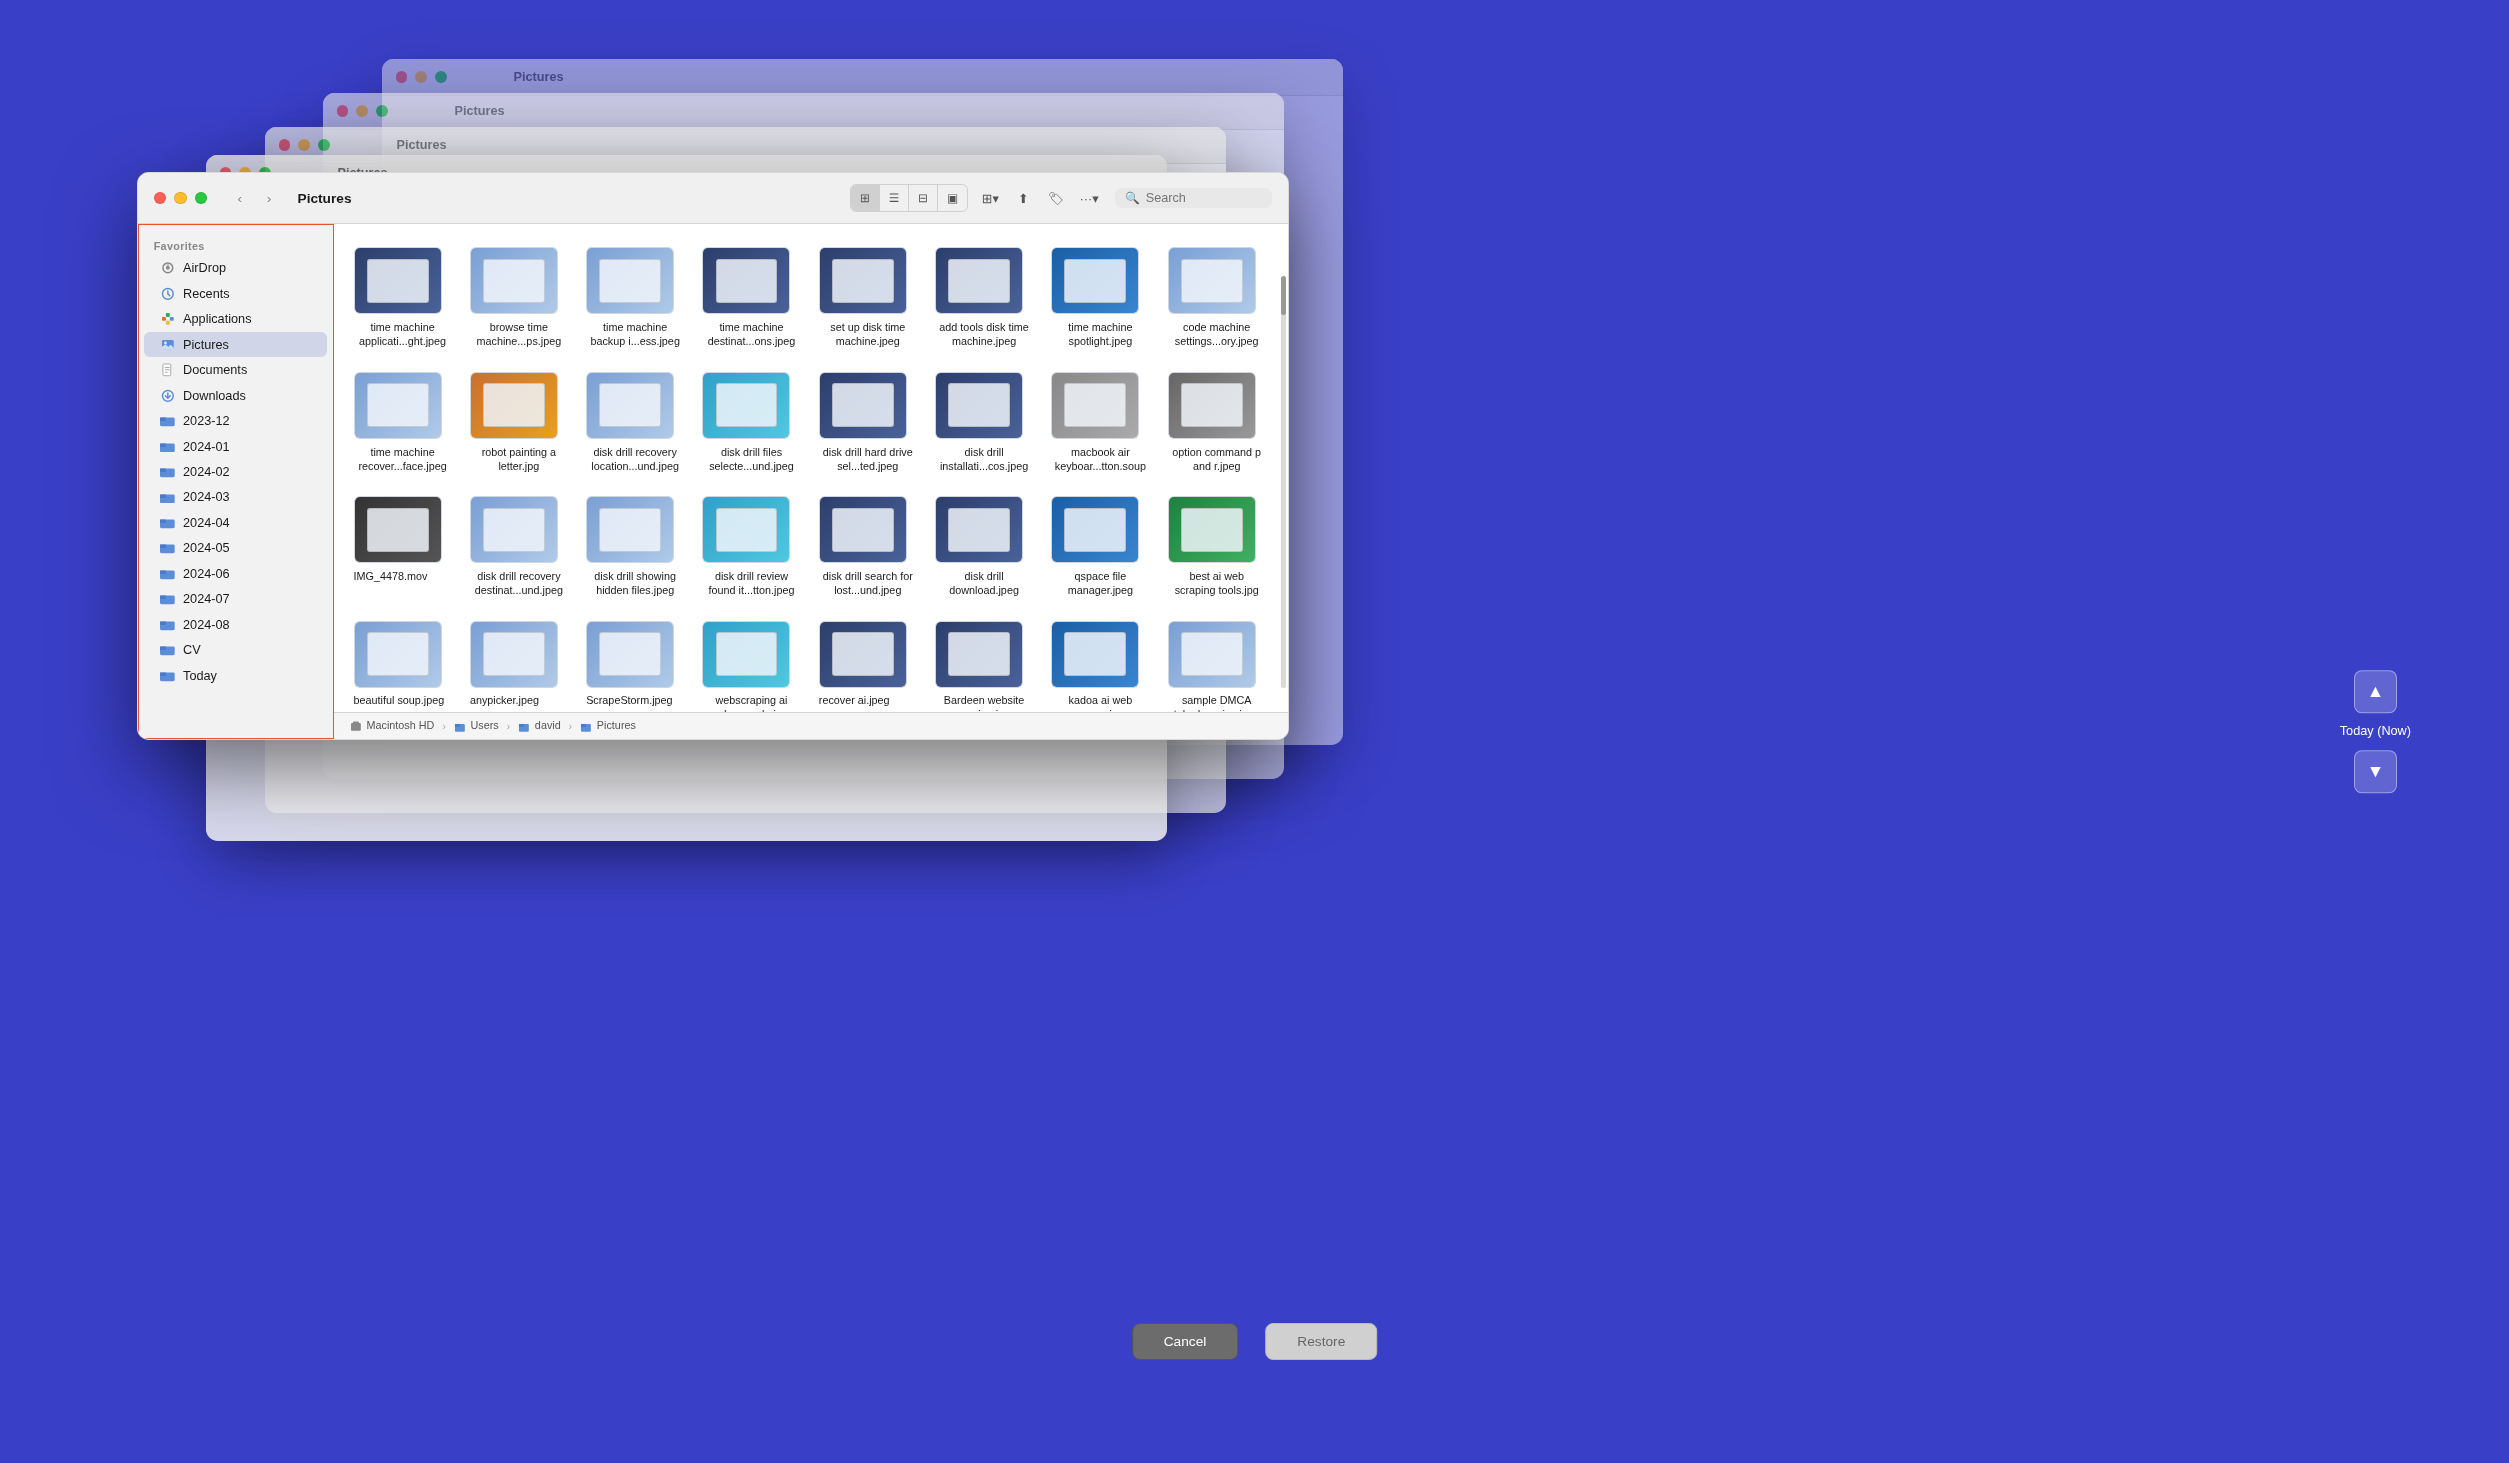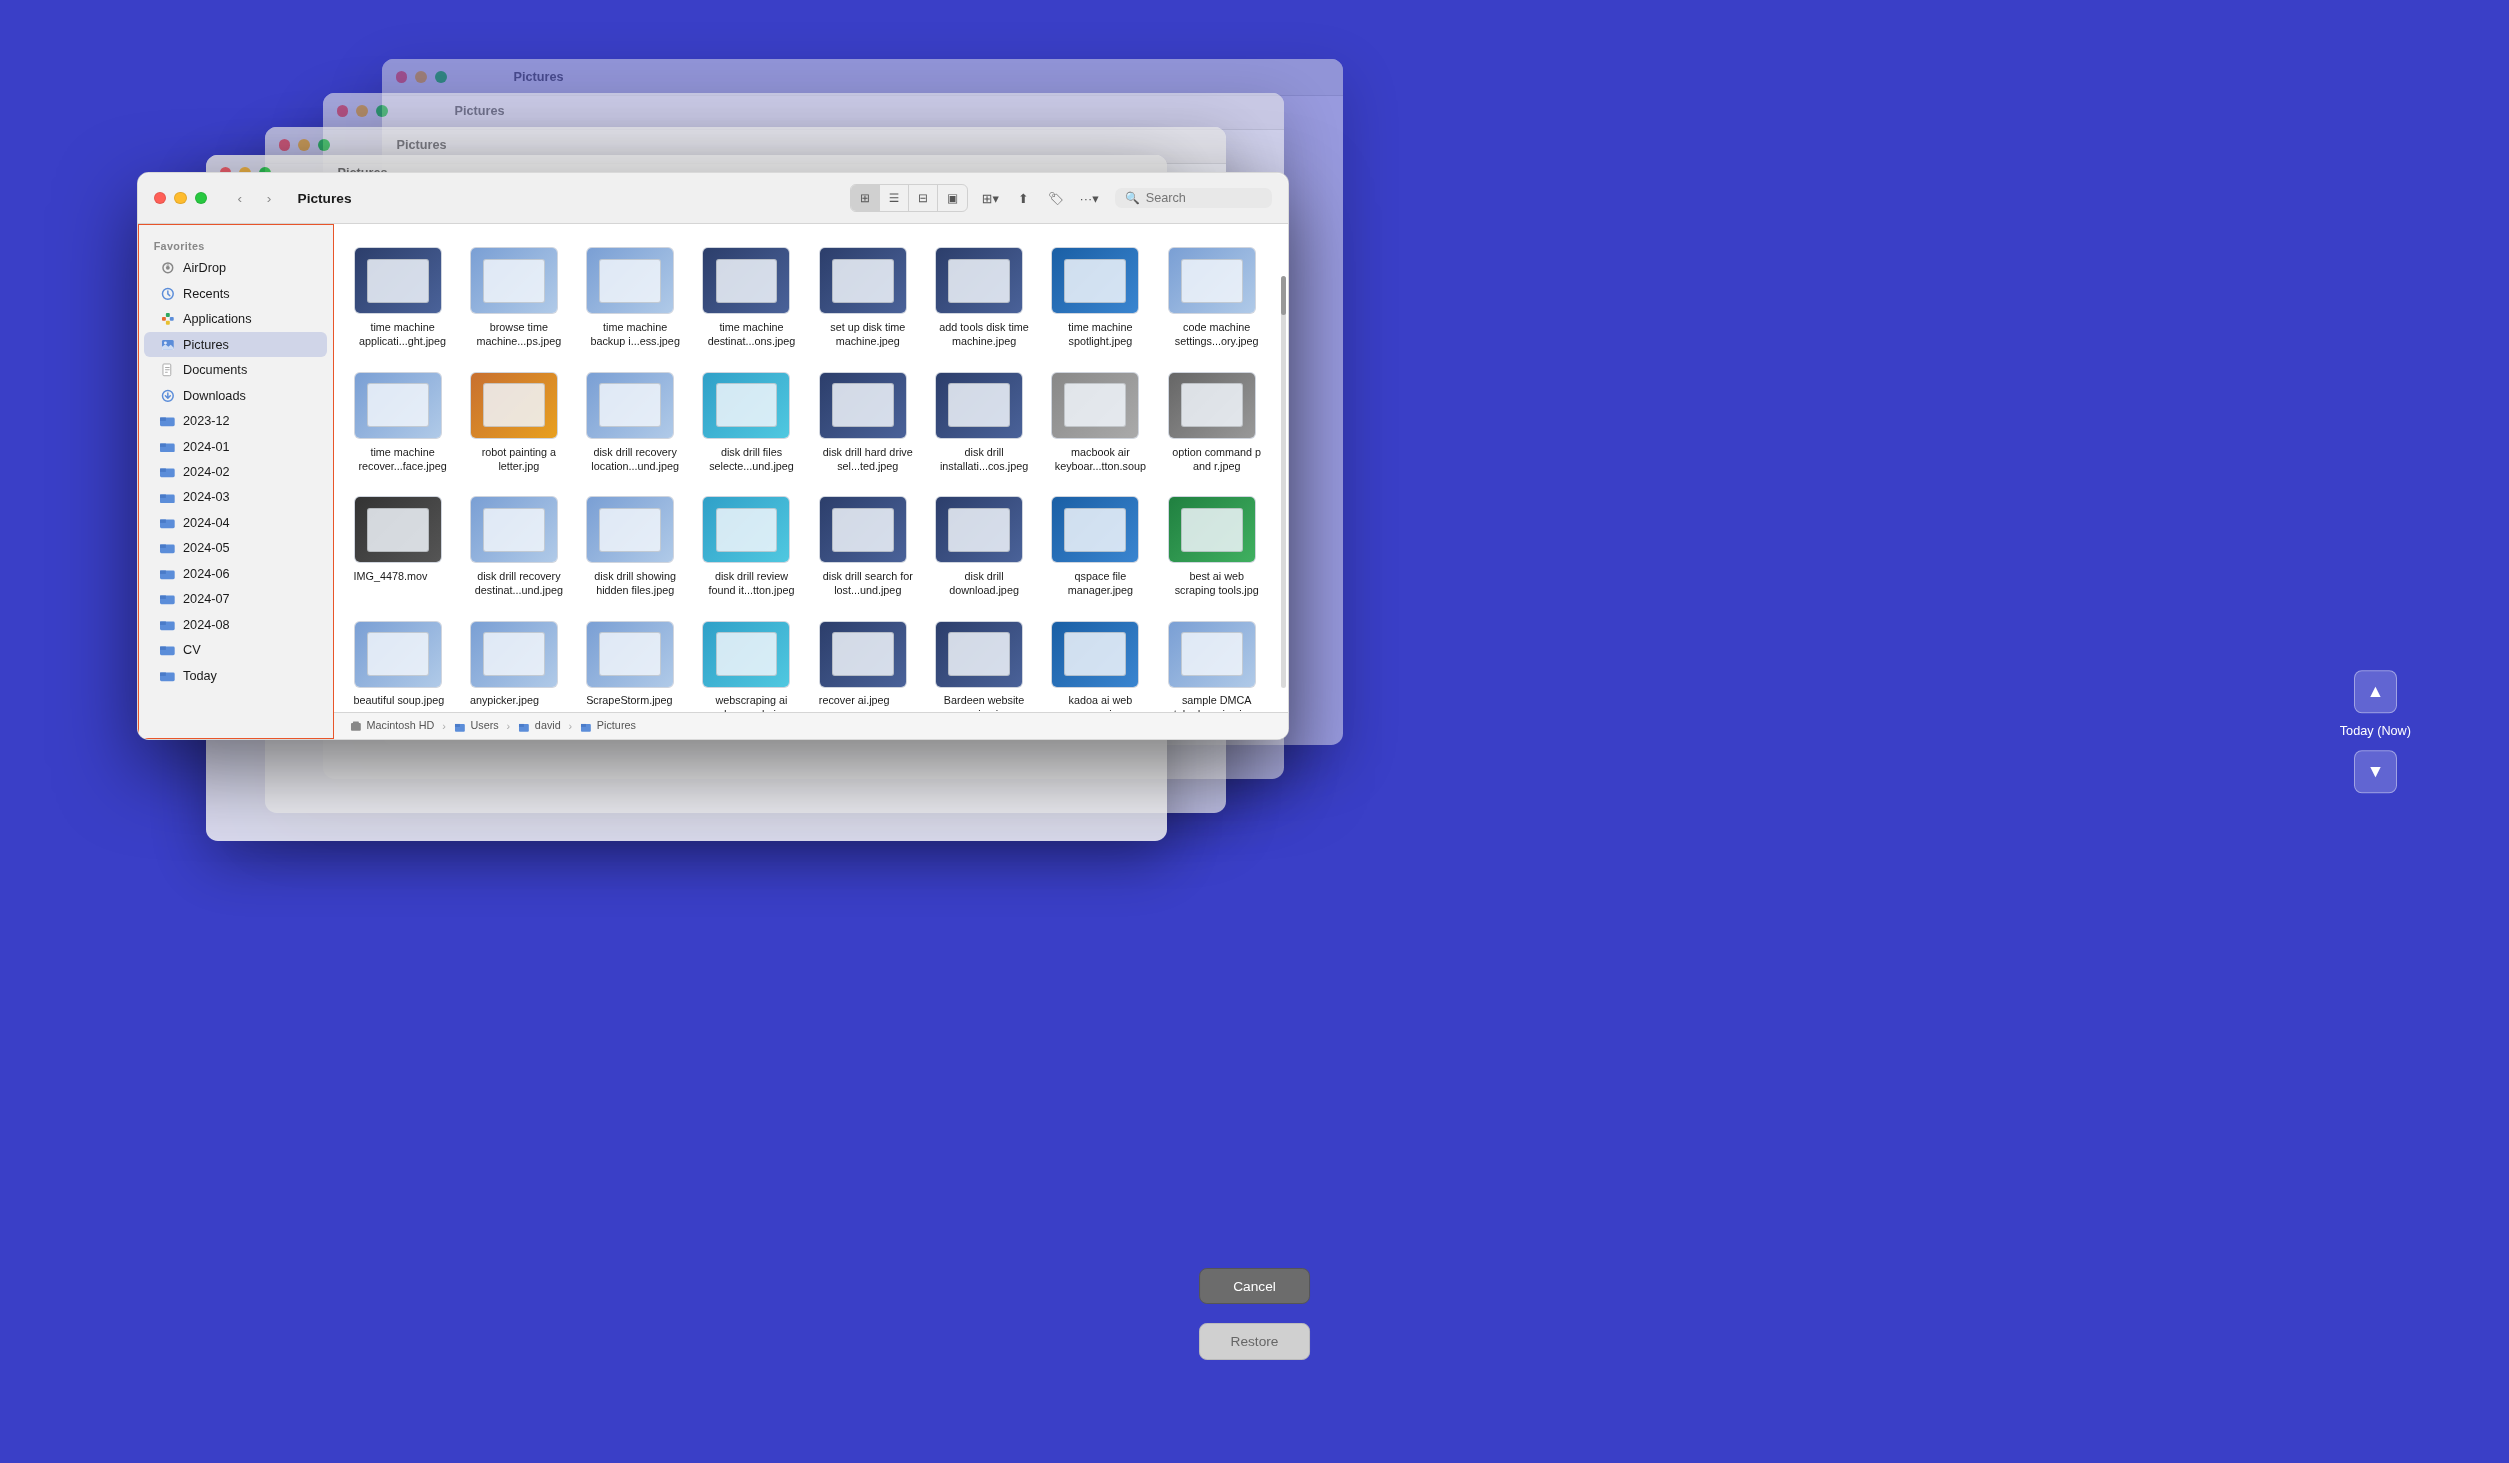--- a/index.html
+++ b/index.html
@@ -288,22 +288,21 @@
     }
     .breadcrumb-sep { color: #aaa; margin: 0 2px; }
 
     
     .bottom-bar {
       position: absolute;
       bottom: 103px;
       left: 50%;
       transform: translateX(-50%);
       display: flex;
-      gap: 19px;
-      flex-direction: column;
+      gap: 27px;
     }
 
     .bottom-btn {
       padding: 9.8px 31px;
       border-radius: 7.8px;
       font-size: 13.7px;
       cursor: pointer;
       border: 1px solid #d0d0d0;
       font-weight: 500;
     }

